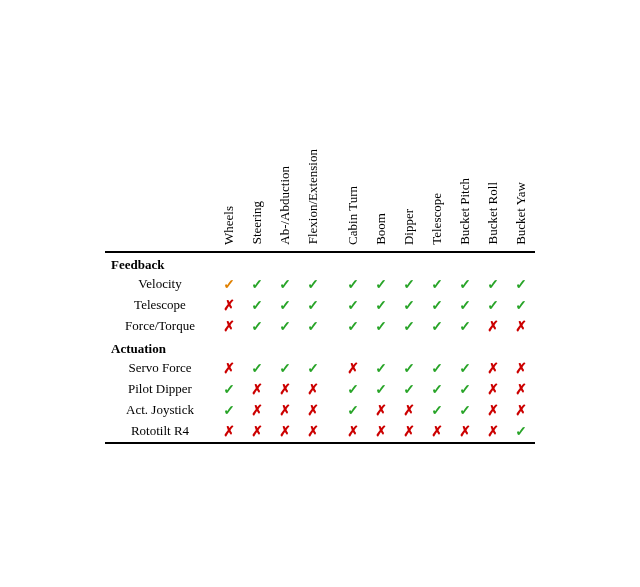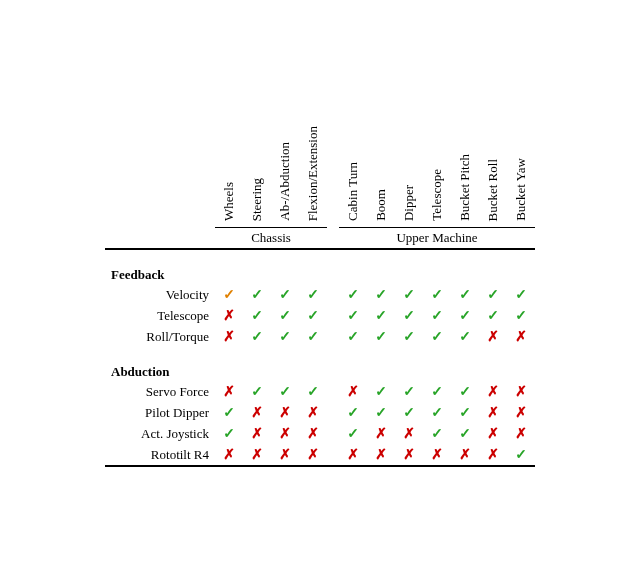--- a/index.html
+++ b/index.html
@@ -45,27 +45,27 @@
     .group-row td.group-label {
       border-top: 1px solid #000;
     }
     .data-row td {
       padding: 2px 6px;
       border: none;
       text-align: center;
       vertical-align: middle;
     }
     .data-row td.row-label {
-      text-align: right;
+      text-align: center;
       white-space: nowrap;
     }
     .section-header td {
       font-weight: bold;
       text-align: left;
-      padding: 17px 6px 1px 6px;
+      padding: 4px 6px 1px 6px;
       border: none;
     }
     .check-green { color: #28a428; font-size: 14px; font-weight: bold; }
     .check-orange { color: #e08000; font-size: 14px; font-weight: bold; }
     .cross-red { color: #cc0000; font-size: 14px; font-weight: bold; }
     .col-first { width: 110px; }
     .thin-col { width: 28px; }
     .spacer-col { width: 10px; }
   </style>
 </head>
@@ -84,26 +84,20 @@
         <th class="spacer-col"></th>
         <th class="thin-col"><span class="rotated">Cabin Turn</span></th>
         <th class="thin-col"><span class="rotated">Boom</span></th>
         <th class="thin-col"><span class="rotated">Dipper</span></th>
         <th class="thin-col"><span class="rotated">Telescope</span></th>
         <th class="thin-col"><span class="rotated">Bucket Pitch</span></th>
         <th class="thin-col"><span class="rotated">Bucket Roll</span></th>
         <th class="thin-col"><span class="rotated">Bucket Yaw</span></th>
       </tr>
 
-      <tr class="group-row">
-        <td></td>
-        <td colspan="4" class="group-label">Chassis</td>
-        <td></td>
-        <td colspan="7" class="group-label">Upper Machine</td>
-      </tr>
     </thead>
     <tbody>
 
       <tr>
         <td colspan="13" style="border-top: 2px solid #000; padding:0; height:0;"></td>
       </tr>
 
       <tr class="section-header">
         <td colspan="13">Feedback</td>
       </tr>
@@ -134,37 +128,37 @@
         <td><span class="check-green">✓</span></td>
         <td><span class="check-green">✓</span></td>
         <td><span class="check-green">✓</span></td>
         <td><span class="check-green">✓</span></td>
         <td><span class="check-green">✓</span></td>
         <td><span class="check-green">✓</span></td>
         <td><span class="check-green">✓</span></td>
       </tr>
 
       <tr class="data-row">
-        <td class="row-label">Roll/Torque</td>
+        <td class="row-label">Force/Torque</td>
         <td><span class="cross-red">✗</span></td>
         <td><span class="check-green">✓</span></td>
         <td><span class="check-green">✓</span></td>
         <td><span class="check-green">✓</span></td>
         <td></td>
         <td><span class="check-green">✓</span></td>
         <td><span class="check-green">✓</span></td>
         <td><span class="check-green">✓</span></td>
         <td><span class="check-green">✓</span></td>
         <td><span class="check-green">✓</span></td>
         <td><span class="cross-red">✗</span></td>
         <td><span class="cross-red">✗</span></td>
       </tr>
 
       <tr class="section-header">
-        <td colspan="13">Abduction</td>
+        <td colspan="13">Actuation</td>
       </tr>
 
       <tr class="data-row">
         <td class="row-label">Servo Force</td>
         <td><span class="cross-red">✗</span></td>
         <td><span class="check-green">✓</span></td>
         <td><span class="check-green">✓</span></td>
         <td><span class="check-green">✓</span></td>
         <td></td>
         <td><span class="cross-red">✗</span></td>

